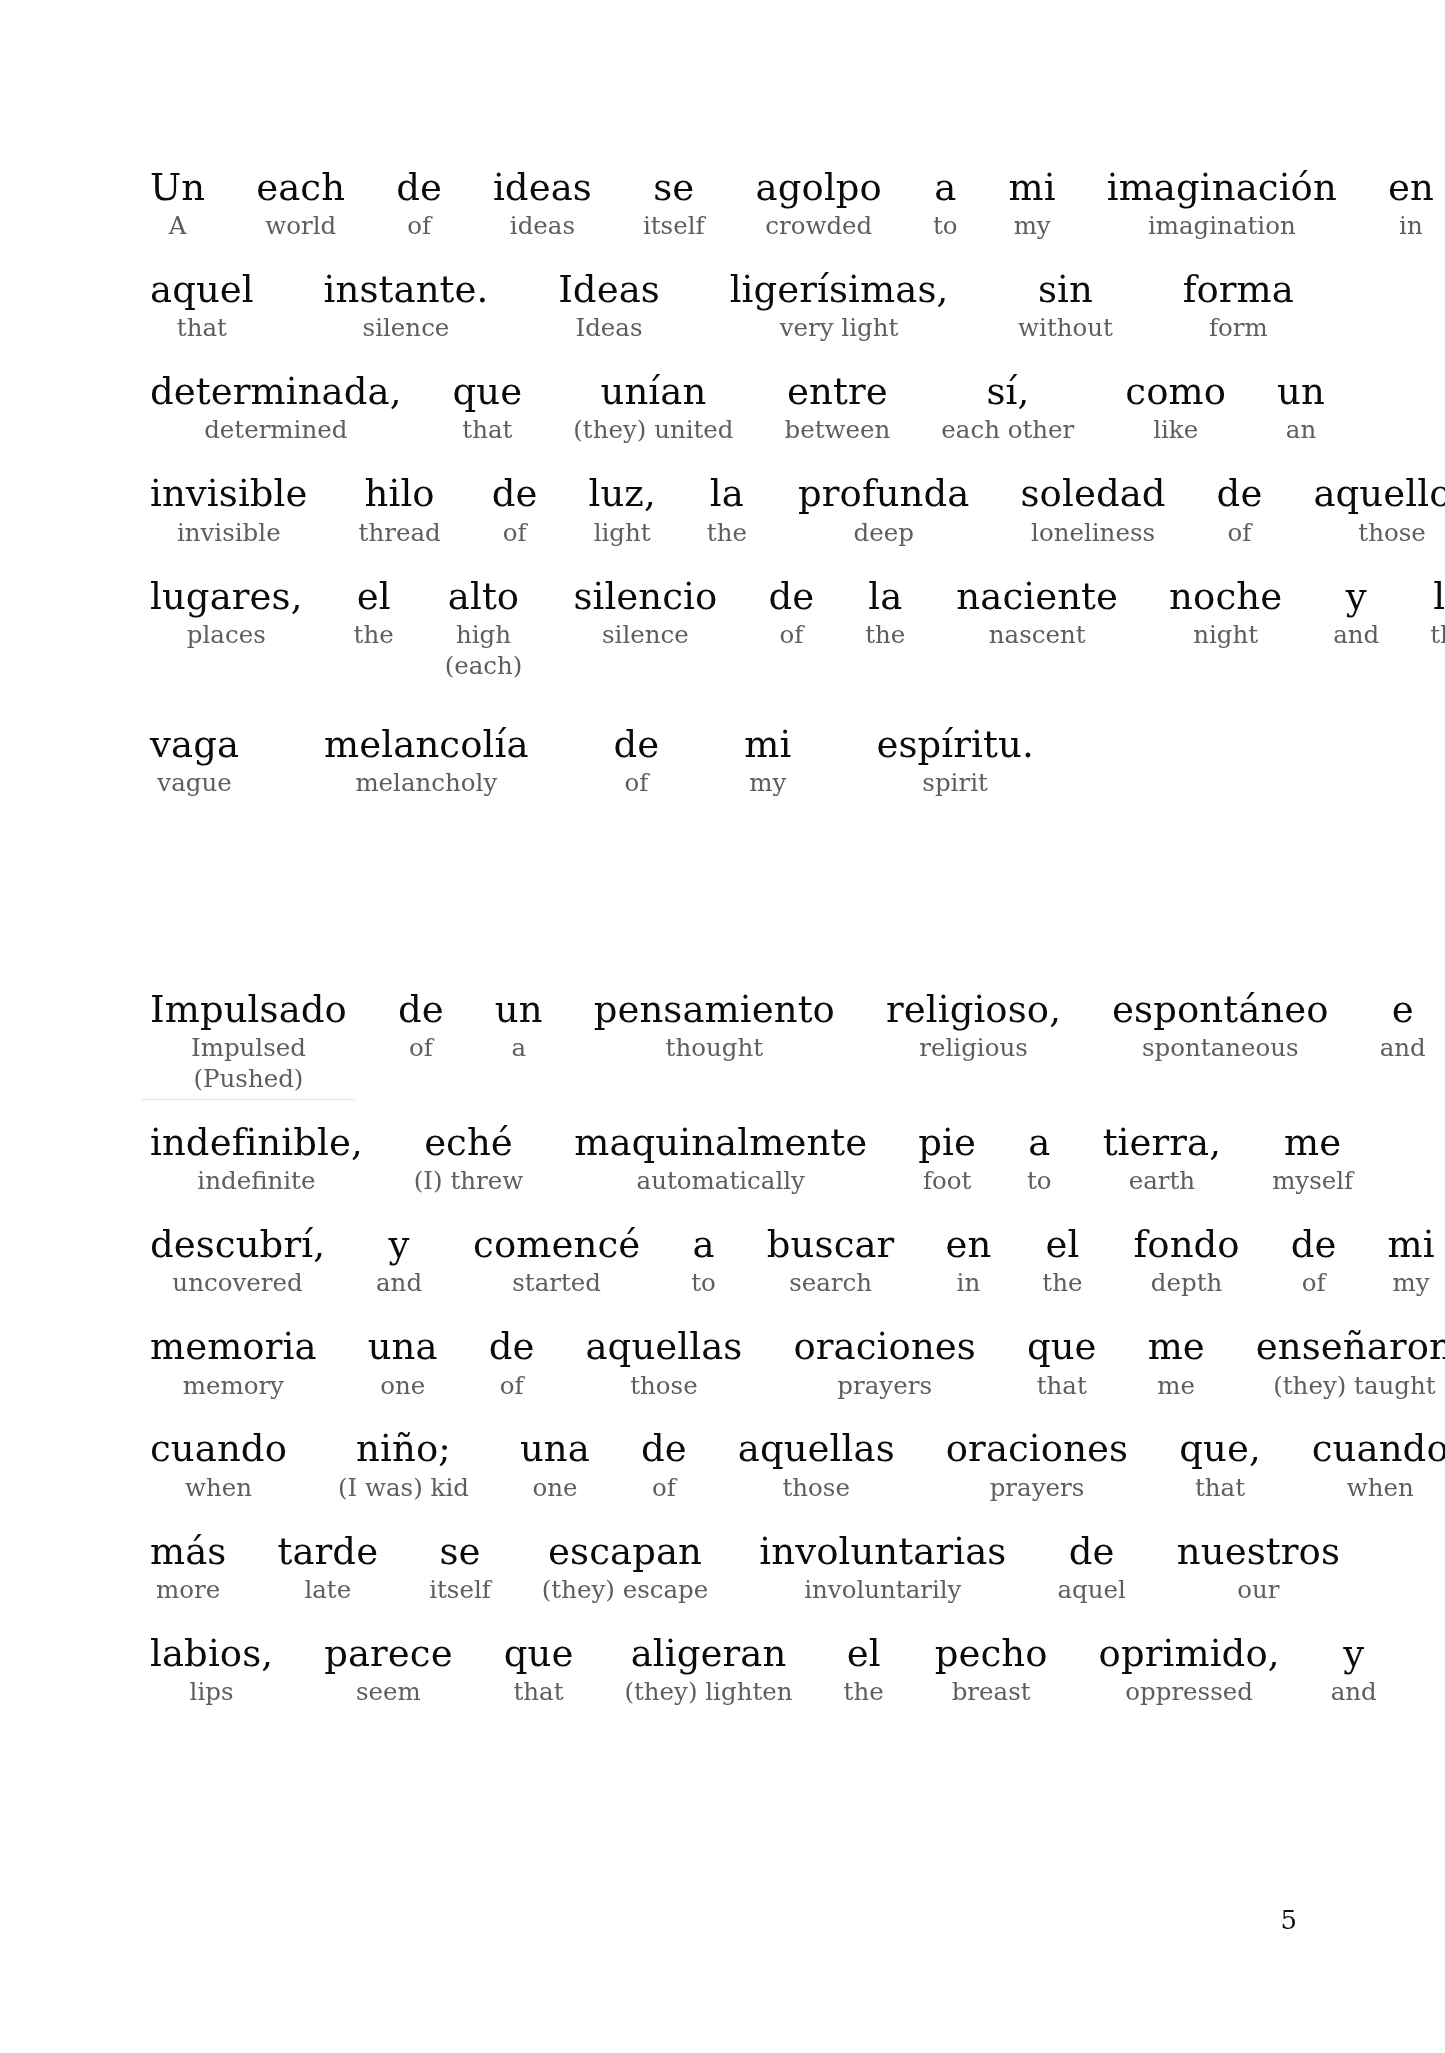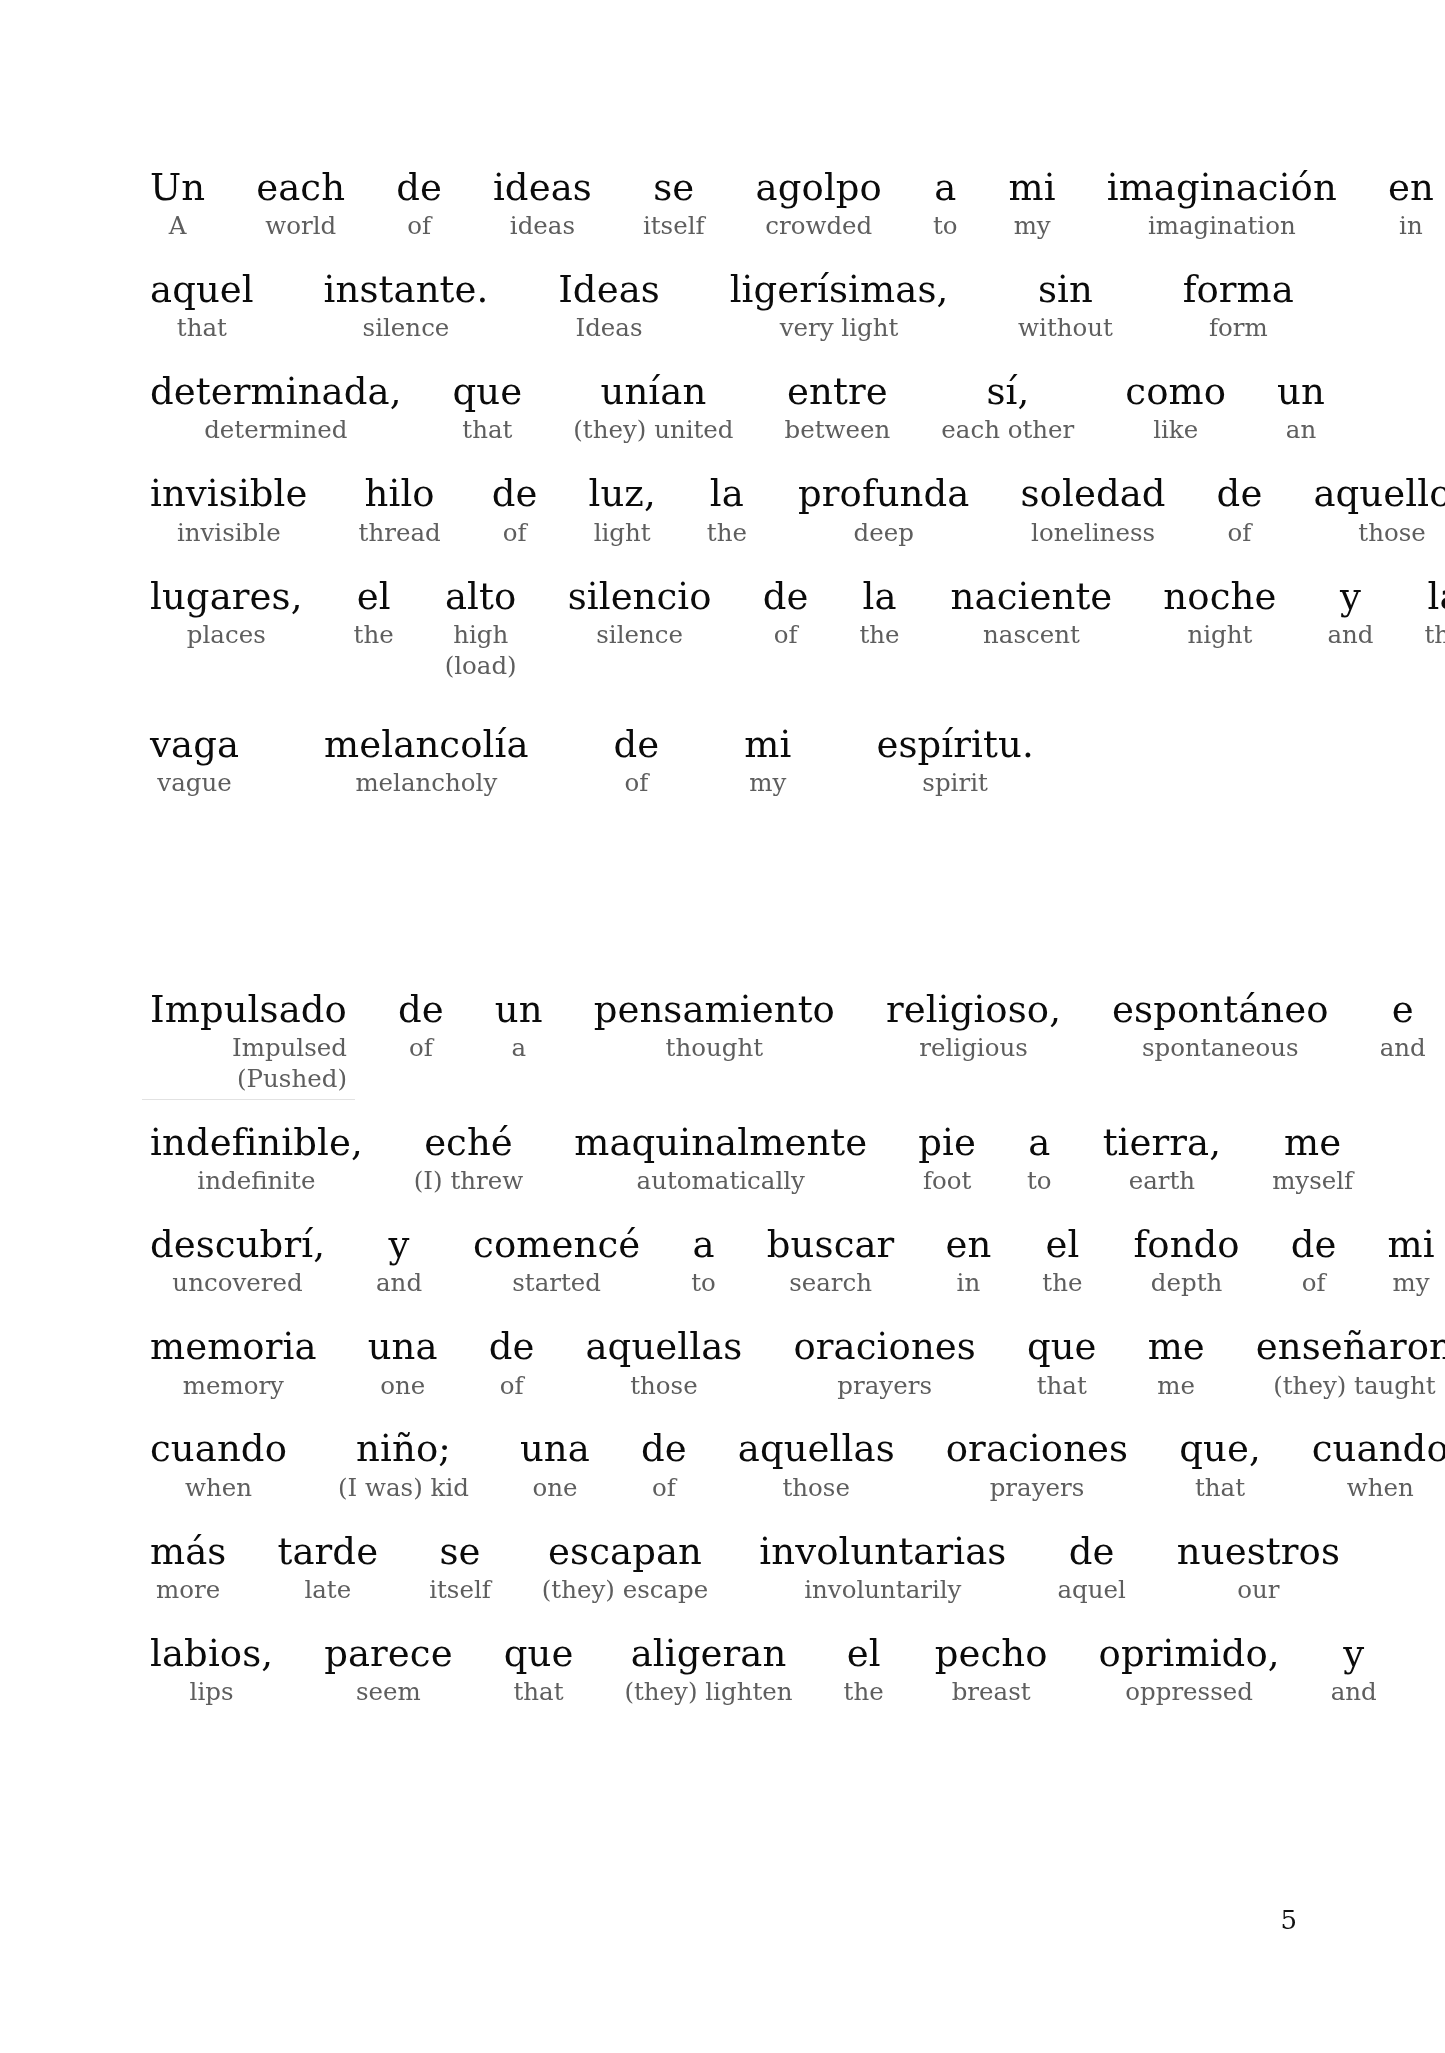--- a/index.html
+++ b/index.html
@@ -70,21 +70,20 @@
   .gloss-2 {
     font-size: 24.5px;
     line-height: 1.18;
     color: #5e5e5e;
     white-space: nowrap;
     margin-top: 2px;
   }
 
   .pair-underline {
     position: relative;
-    align-items: flex-end;
   }
   .pair-underline::after {
     content: "";
     position: absolute;
     left: -6px;
     right: -6px;
     bottom: -6px;
     height: 1px;
     background: #e2e2e2;
   }
@@ -254,21 +253,21 @@
           <div class="source">lugares,</div>
           <div class="gloss">places</div>
         </div>
         <div class="word-pair">
           <div class="source">el</div>
           <div class="gloss">the</div>
         </div>
         <div class="word-pair">
           <div class="source">alto</div>
           <div class="gloss">high</div>
-          <div class="gloss-2">(load)</div>
+          <div class="gloss-2">(each)</div>
         </div>
         <div class="word-pair">
           <div class="source">silencio</div>
           <div class="gloss">silence</div>
         </div>
         <div class="word-pair">
           <div class="source">de</div>
           <div class="gloss">of</div>
         </div>
         <div class="word-pair">

